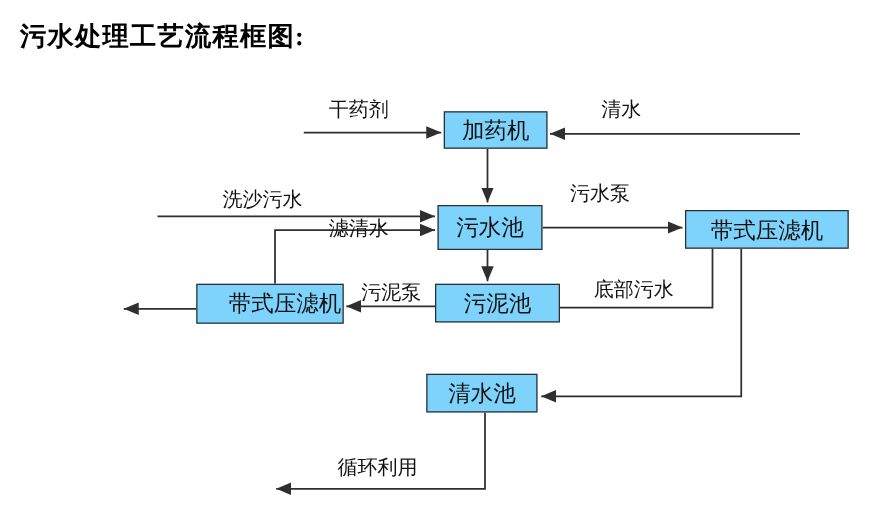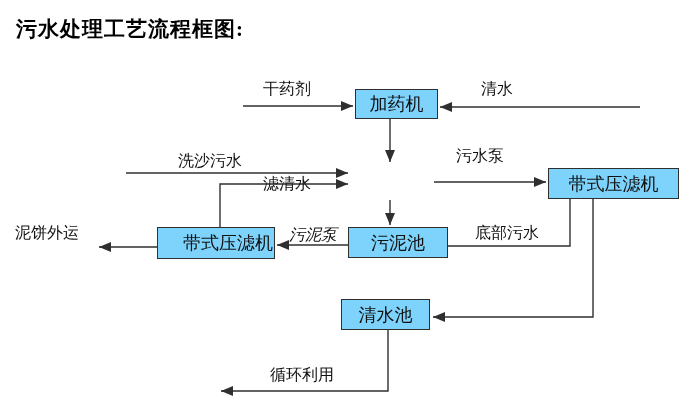--- a/index.html
+++ b/index.html
@@ -57,28 +57,28 @@
     <path d="M348,245 L277,245" marker-end="url(#arw)"></path>
 
     <path d="M157,247 L99,247" marker-end="url(#arw)"></path>
 
     <path d="M593,198 L593,317 L433,317" marker-end="url(#arw)"></path>
 
     <path d="M388,330 L388,391 L221,391" marker-end="url(#arw)"></path>
   </svg>
 
   <div class="node" style="left:355px;top:89px;width:83px;height:30px;">加药机</div>
+  <div class="node" style="left:350px;top:164px;width:84px;height:36px;">污水池</div>
   <div class="node" style="left:548px;top:168px;width:131px;height:31px;">带式压滤机</div>
   <div class="node" style="left:348px;top:227px;width:100px;height:31px;">污泥池</div>
   <div class="node" style="left:157px;top:227px;width:118px;height:32px;padding-left:24px;">带式压滤机</div>
   <div class="node" style="left:341px;top:299px;width:89px;height:31px;">清水池</div>
 
   <span class="lbl" style="left:287px;top:80px;">干药剂</span>
   <span class="lbl" style="left:497px;top:80px;">清水</span>
   <span class="lbl" style="left:210px;top:152px;">洗沙污水</span>
   <span class="lbl" style="left:287px;top:175px;">滤清水</span>
   <span class="lbl" style="left:480px;top:147px;">污水泵</span>
   <span class="lbl" style="left:507px;top:224px;text-align:right;">底部污水</span>
-  <span class="lbl" style="left:313px;top:226px;font-style:italic;">污泥泵</span>
-  <span class="lbl" style="left:47px;top:224px;">泥饼外运</span>
+  <span class="lbl" style="left:313px;top:226px;">污泥泵</span>
   <span class="lbl" style="left:302px;top:366px;">循环利用</span>
 
 </div>
 
 </body></html>

